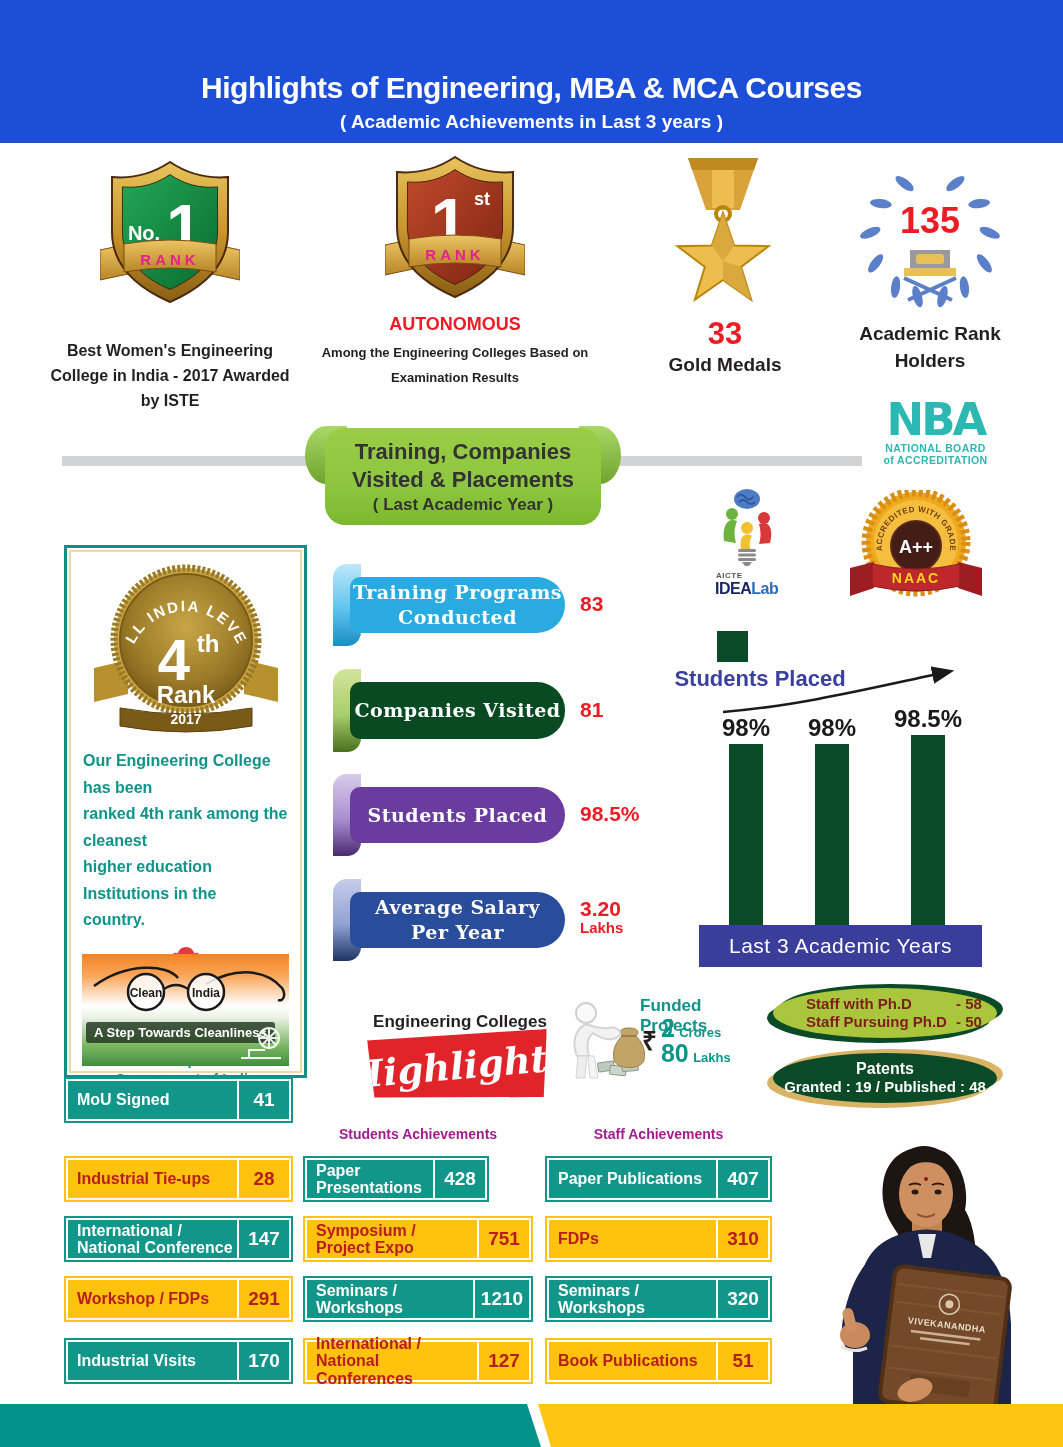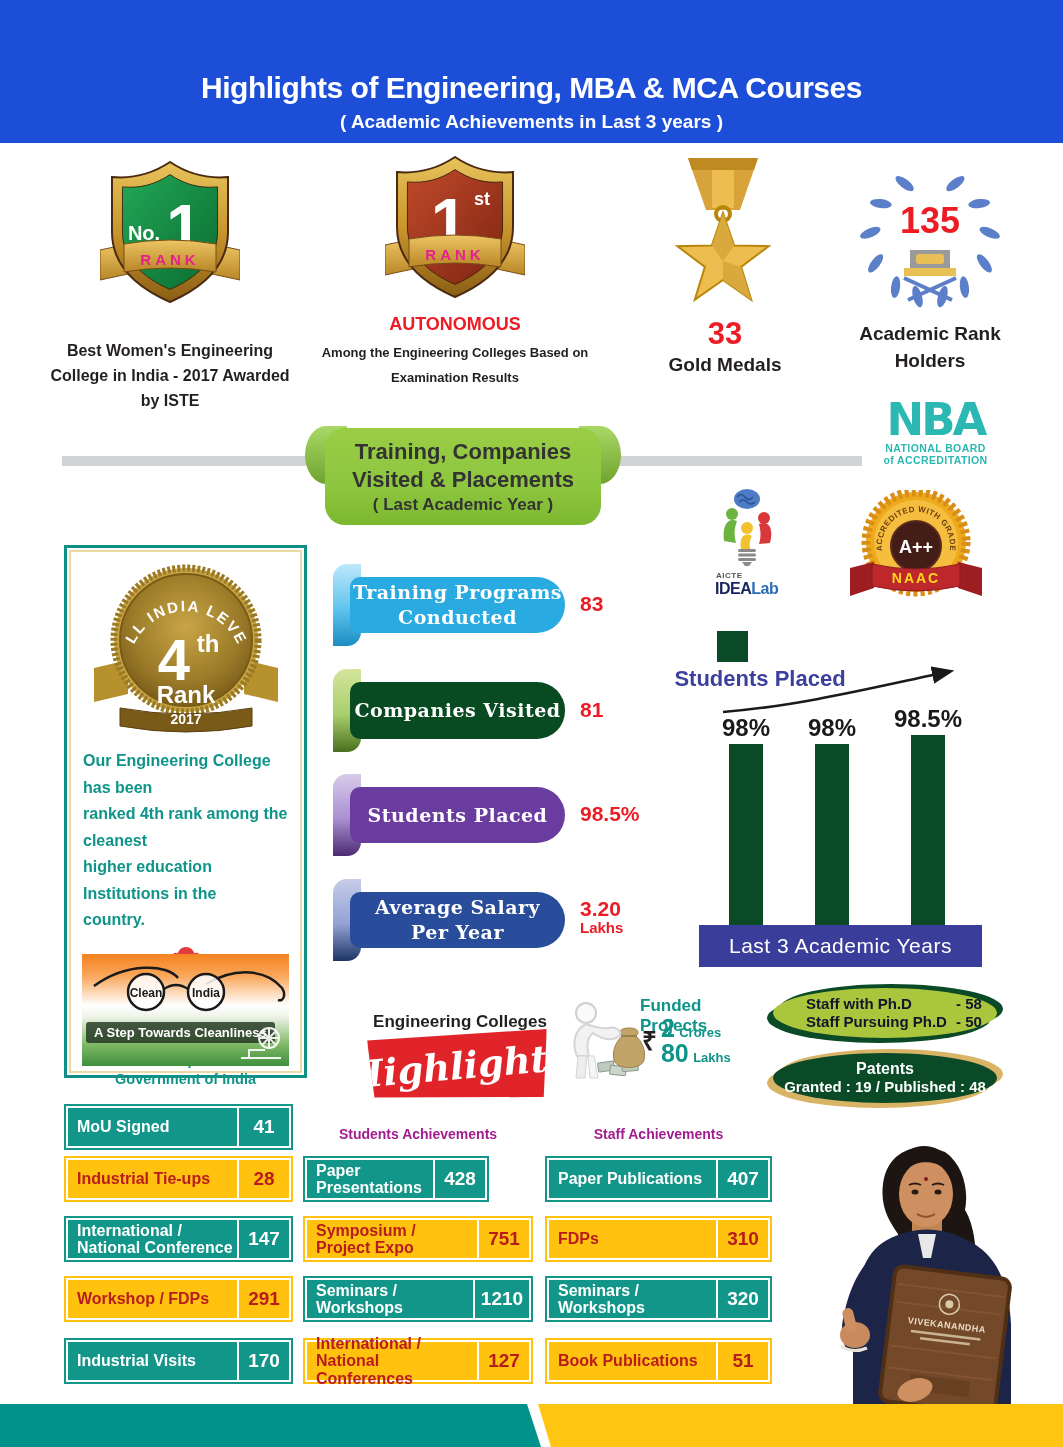--- a/index.html
+++ b/index.html
@@ -68,21 +68,21 @@
       clip-path:polygon(0 8%,100% 0,97% 100%,3% 92%);display:flex;align-items:center;justify-content:center;}
   .hl-word{color:#fff;font-family:"DejaVu Serif",serif;font-style:italic;font-weight:bold;font-size:37px;transform:rotate(-3deg);}
   .funded-title{position:absolute;left:640px;top:996px;width:130px;color:#0E9488;font-weight:bold;font-size:17px;}
   .funded-amounts{position:absolute;left:642px;top:1016px;display:flex;align-items:flex-start;}
   .rupee{font-size:26px;font-weight:bold;color:#231f20;margin-right:4px;margin-top:6px;}
   .amt .v{color:#0E9488;font-weight:bold;font-size:25px;line-height:25px;}
   .amt .u{color:#0E9488;font-weight:bold;font-size:13px;}
   
   .oval{position:absolute;left:773px;width:224px;height:50px;border-radius:50%;display:flex;flex-direction:column;align-items:center;justify-content:center;}
   .oval.phd{top:988px;background:#A9C63C;box-shadow:6px -4px 0 #0B4A26,-6px 5px 0 #0B4A26;}
-  .oval.phd .row{display:flex;font-size:15px;font-weight:bold;color:#0f172a;line-height:18px;}
+  .oval.phd .row{display:flex;font-size:15px;font-weight:bold;color:#7f1d1d;line-height:18px;}
   .oval.phd .lbl{width:150px;text-align:left;padding-left:18px;}
   .oval.patents{top:1053px;background:#0B4A26;box-shadow:6px -4px 0 #D9B366,-6px 5px 0 #D9B366;color:#fff;}
   .oval.patents .t{font-size:16px;font-weight:bold;line-height:18px;}
   .oval.patents .d{font-size:15px;font-weight:bold;line-height:18px;}
   
   .col-heading{position:absolute;text-align:center;color:#A21C8E;font-weight:bold;font-size:14px;}
   .stat-box{position:absolute;height:46px;background:#fff;padding:2px;box-sizing:border-box;}
   .stat-box .in{display:flex;width:100%;height:100%;}
   .stat-box .lblc{flex:1;display:flex;flex-direction:column;justify-content:center;padding-left:9px;border-right:2px solid #fff;}
   .stat-box .valc{width:50px;display:flex;align-items:center;justify-content:center;font-weight:bold;font-size:19px;}
@@ -449,21 +449,21 @@
     <div class="row">
       <span class="lbl">Staff Pursuing Ph.D</span>
       <span>-  50</span>
     </div>
   </div>
   <div class="oval patents">
     <span class="t">Patents</span>
     <span class="d">Granted : 19  /  Published : 48</span>
   </div>
 
-  <div class="stat-box teal" style="left:64px;top:1104px;width:229px;">
+  <div class="stat-box teal" style="left:64px;top:1077px;width:229px;">
     <div class="in">
         <div class="lblc">
           <span class="line">MoU Signed</span>
         </div>
     <div class="valc">41</div>
       </div>
   </div>
   <div class="stat-box yellow" style="left:64px;top:1156px;width:229px;">
     <div class="in">
         <div class="lblc">

